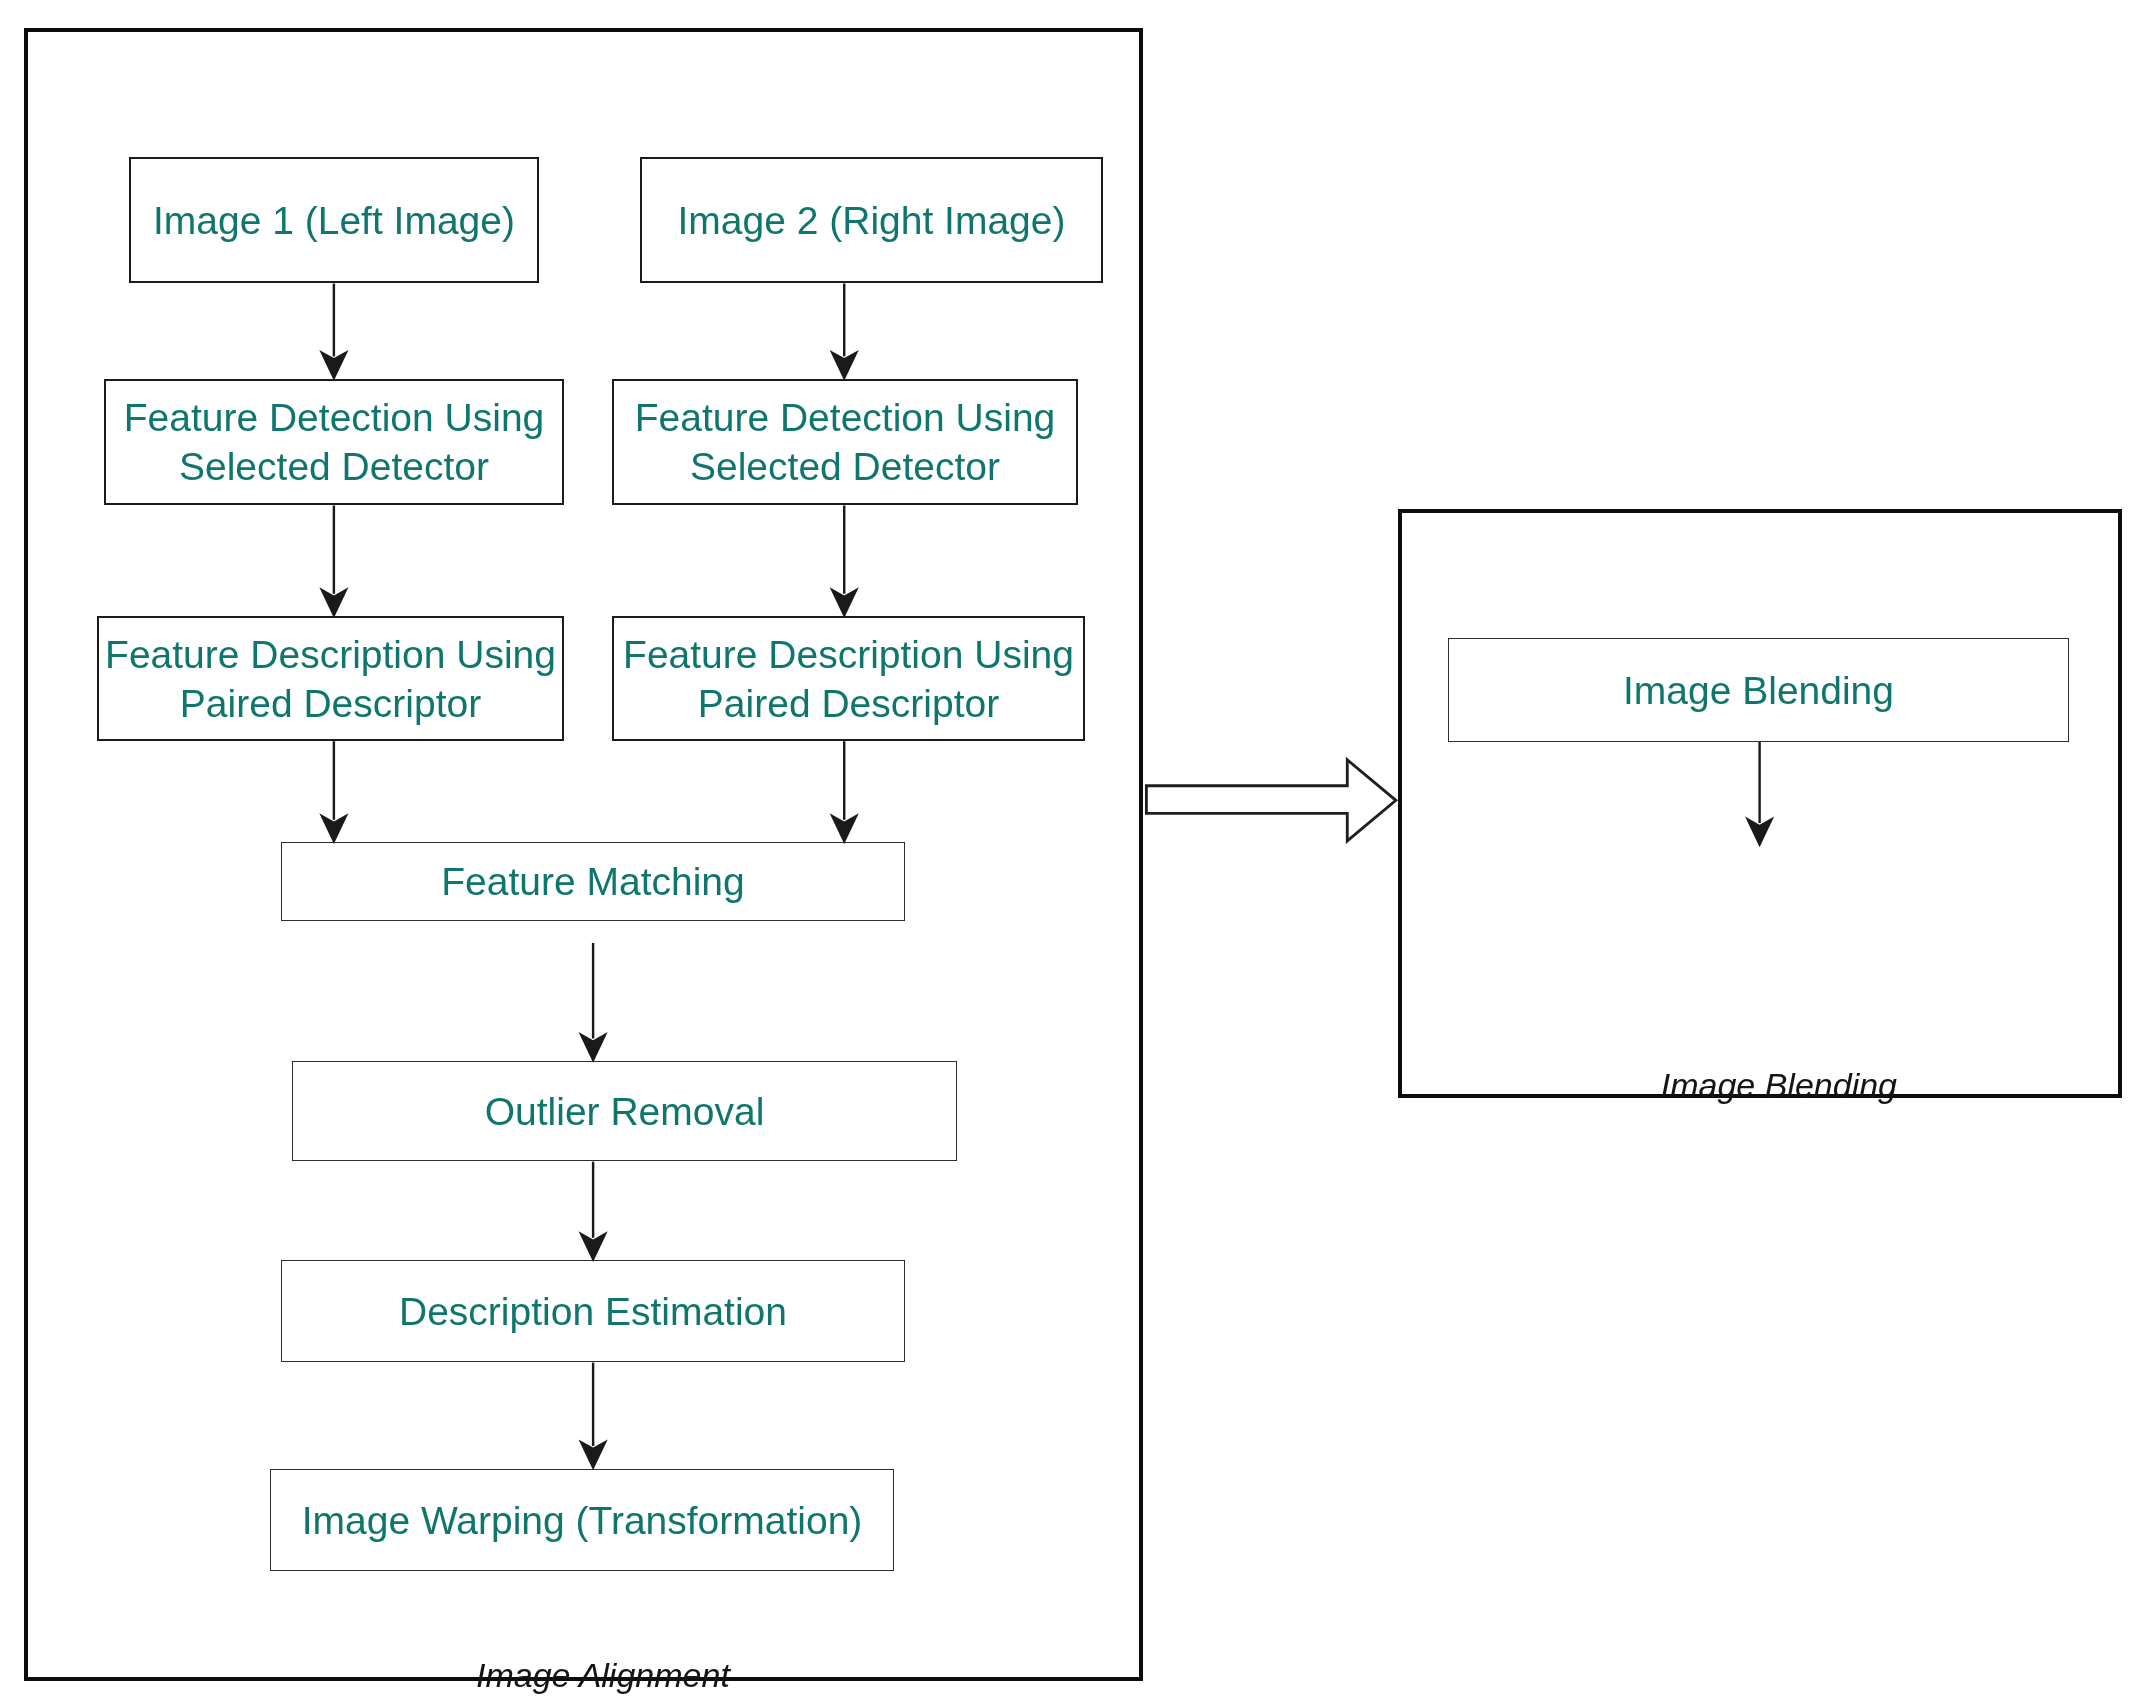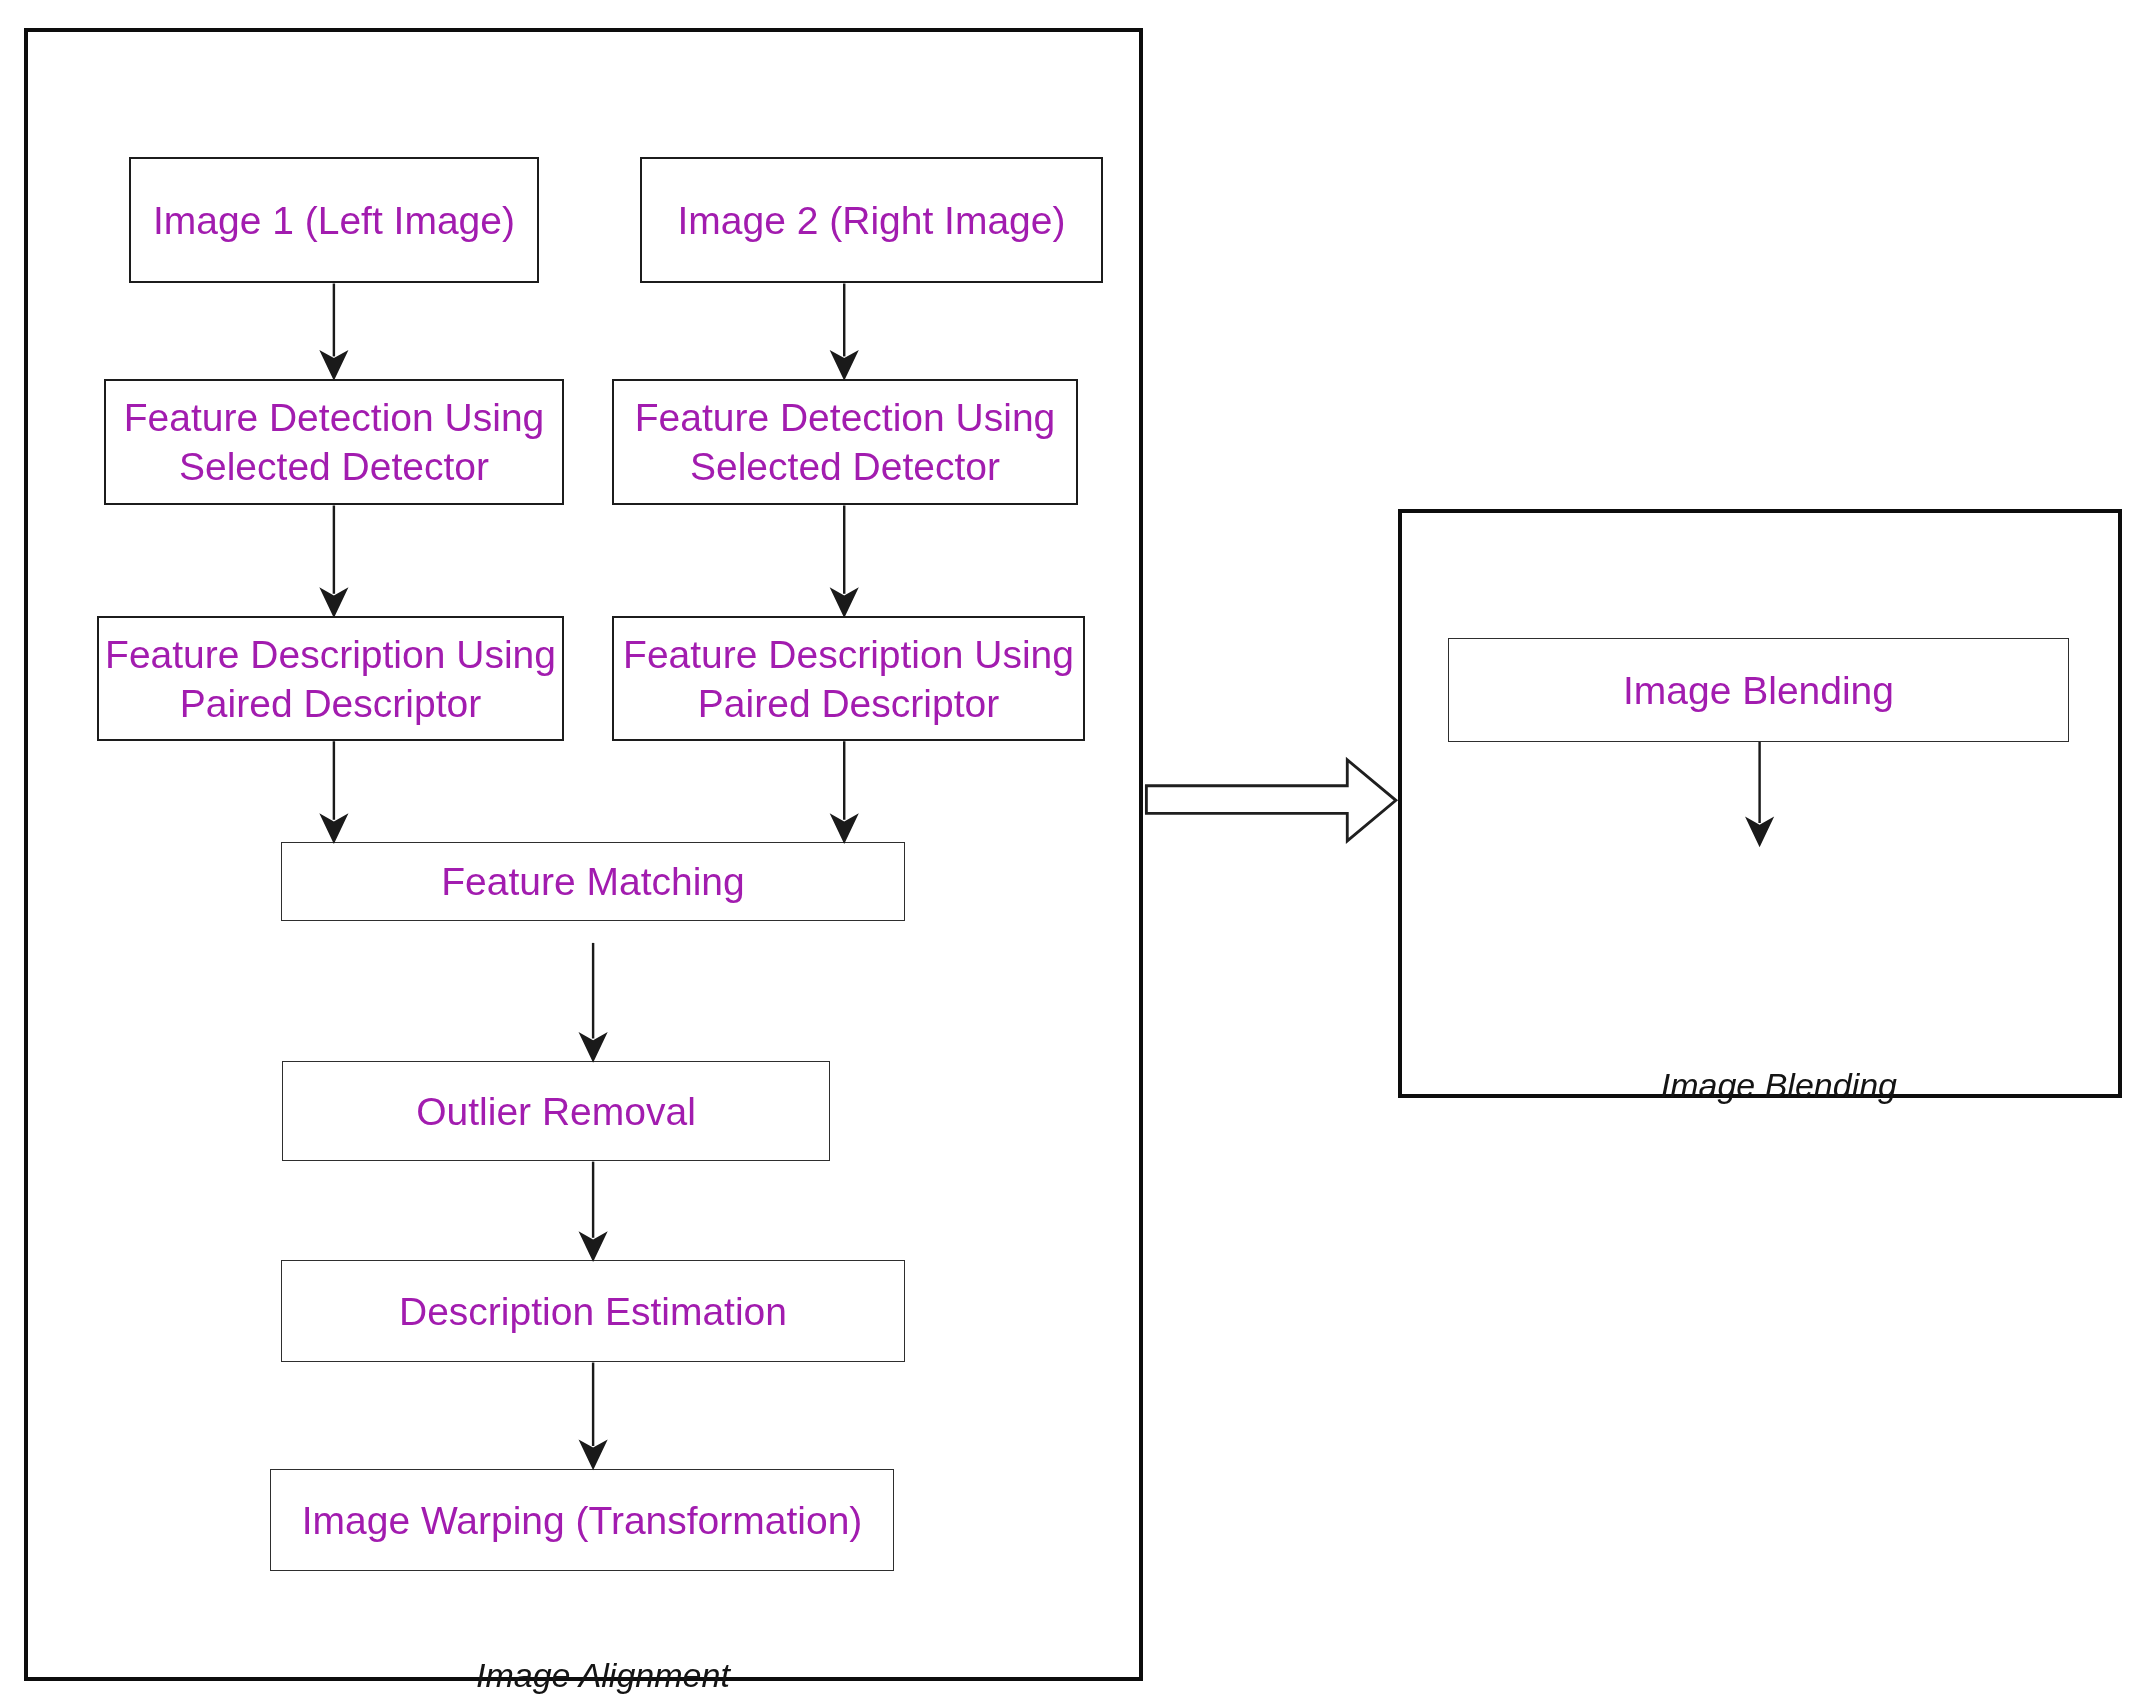--- a/index.html
+++ b/index.html
@@ -25,21 +25,21 @@
     position: absolute;
     background: #ffffff;
     box-sizing: border-box;
     display: flex;
     align-items: center;
     justify-content: center;
     text-align: center;
     font-size: 39px;
     line-height: 49px;
     white-space: pre;
-    color: #a21caf;
+    color: #0f766e;
   }
   .node.thick { border: 2.4px solid #1c1c1c; }
   .node.thin  { border: 1.6px solid #2e2e2e; }
   .node.rounded {
     border: 2.4px solid #1c1c1c;
     border-radius: 21px;
     font-weight: bold;
   }
   .caption {
     position: absolute;
@@ -93,21 +93,21 @@
 
   <div class="node thick" style="left:612px; top:616px; width:473px; height:125px;">
     <span>Feature Description Using
 Paired Descriptor</span>
   </div>
 
   <div class="node thin" style="left:281px; top:842px; width:624px; height:79px;">
     <span>Feature Matching</span>
   </div>
 
-  <div class="node thin" style="left:282px; top:1061px; width:548px; height:100px;">
+  <div class="node thin" style="left:292px; top:1061px; width:665px; height:100px;">
     <span>Outlier Removal</span>
   </div>
 
   <div class="node thin" style="left:281px; top:1260px; width:624px; height:102px;">
     <span>Description Estimation</span>
   </div>
 
   <div class="node thin" style="left:270px; top:1469px; width:624px; height:102px;">
     <span>Image Warping (Transformation)</span>
   </div>

